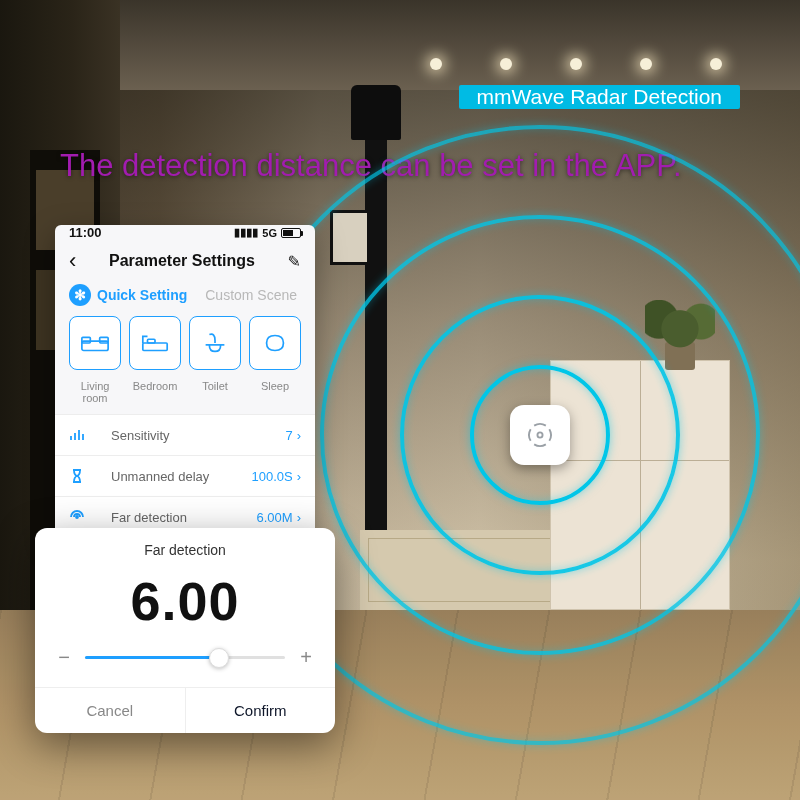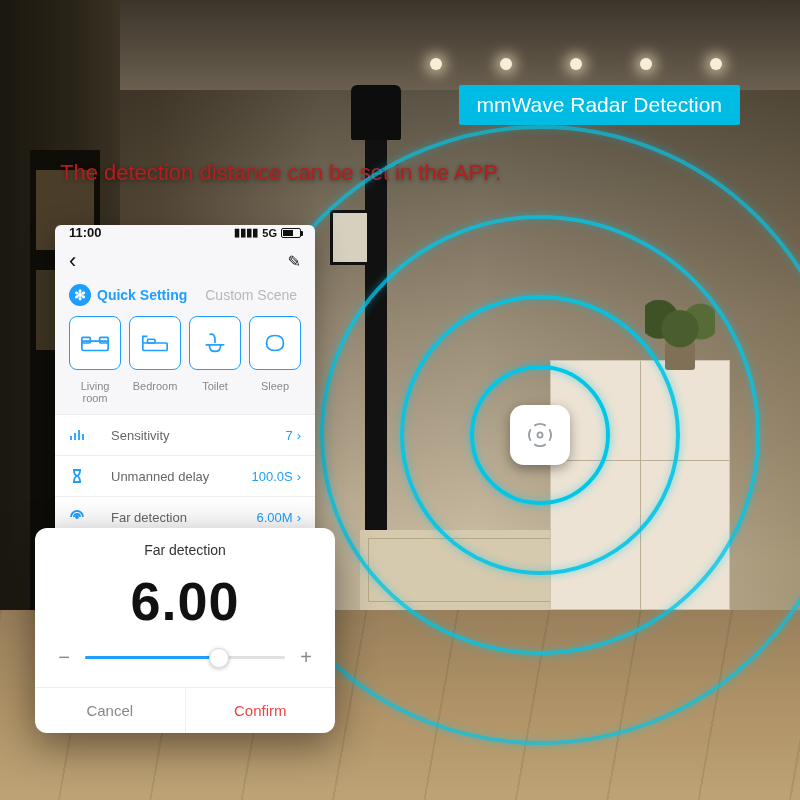--- a/index.html
+++ b/index.html
@@ -53,26 +53,26 @@
 
 .art { position:absolute; left:330px; top:210px; width:40px; height:55px; background:#d8d0bf; border:3px solid #111; }
 
 .ceiling { position:absolute; top:0; left:0; right:0; height:90px; background:linear-gradient(180deg,#3a342a,#6b6050); }
 .spot { position:absolute; top:58px; width:12px; height:12px; border-radius:50%; background:#f6efd8; box-shadow:0 0 14px 4px rgba(255,240,200,0.7); }
 
 
 .badge {
   position: absolute; top: 85px; right: 60px;
   background: #00bbe4; color: #fff;
-  padding: 8px 18px; font-size: 21px; font-weight: 500;
+  padding: 0 18px; font-size: 21px; font-weight: 500;
   border-radius: 2px;
 }
 .headline {
-  position: absolute; top: 160px; left: 60px; right: 60px;
-  color: #b91c1c; font-size: 22px; font-weight: 400;
+  position: absolute; top: 148px; left: 60px; right: 60px;
+  color: #a21caf; font-size: 31px; font-weight: 400;
   text-shadow: 0 1px 4px rgba(0,0,0,0.5);
 }
 
 
 .radar {
   position: absolute; top: 435px; left: 540px;
   transform: translate(-50%,-50%);
 }
 .ring {
   position: absolute; border: 4px solid #00c6e8;
@@ -131,21 +131,21 @@
 .sheet-title { text-align:center; padding:14px 0 6px; font-size:14px; color:#333; font-weight:500; }
 .sheet-value { text-align:center; font-size:54px; font-weight:700; color:#111; padding: 6px 0 8px; letter-spacing:1px; }
 .slider-row { display:flex; align-items:center; gap:12px; padding: 6px 20px 18px; }
 .slider-row .pm { font-size:20px; color:#888; width:18px; text-align:center; }
 .slider-track { flex:1; height:3px; background:#e0e0e0; position:relative; border-radius:2px; }
 .slider-fill { position:absolute; left:0; top:0; bottom:0; width:67%; background:#1e9fff; border-radius:2px; }
 .slider-thumb { position:absolute; left:67%; top:50%; transform:translate(-50%,-50%); width:20px; height:20px; border-radius:50%; background:#fff; border:1px solid #ddd; box-shadow:0 1px 4px rgba(0,0,0,0.25); }
 .sheet-actions { display:flex; border-top:1px solid #eee; }
 .sheet-actions div { flex:1; text-align:center; padding:14px 8px; font-size:15px; }
 .cancel { color:#888; border-right:1px solid #eee; }
-.confirm { color:#ef4444; font-weight:500; }
+.confirm { color:#0f172a; font-weight:500; }
 </style>
 </head>
 <body>
 
 <div class="room-bg"></div>
 <div class="ceiling">
   <div class="spot" style="left:430px"></div>
   <div class="spot" style="left:500px"></div>
   <div class="spot" style="left:570px"></div>
   <div class="spot" style="left:640px"></div>
@@ -180,20 +180,21 @@
   <div class="statusbar">
     <span>11:00</span>
     <span class="sb-right">
       <span>▮▮▮▮</span>
       <span>5G</span>
       <span class="battery"></span>
     </span>
   </div>
   <div class="appbar">
     <span class="back">‹</span>
+    <span class="title">Parameter Settings</span>
     <span class="edit">✎</span>
   </div>
   <div class="tabs">
     <div class="tab-active">
       <span class="tabicon">✻</span>
       <span>Quick Setting</span>
     </div>
     <div class="tab-inactive">Custom Scene</div>
   </div>
   <div class="scene-row">

